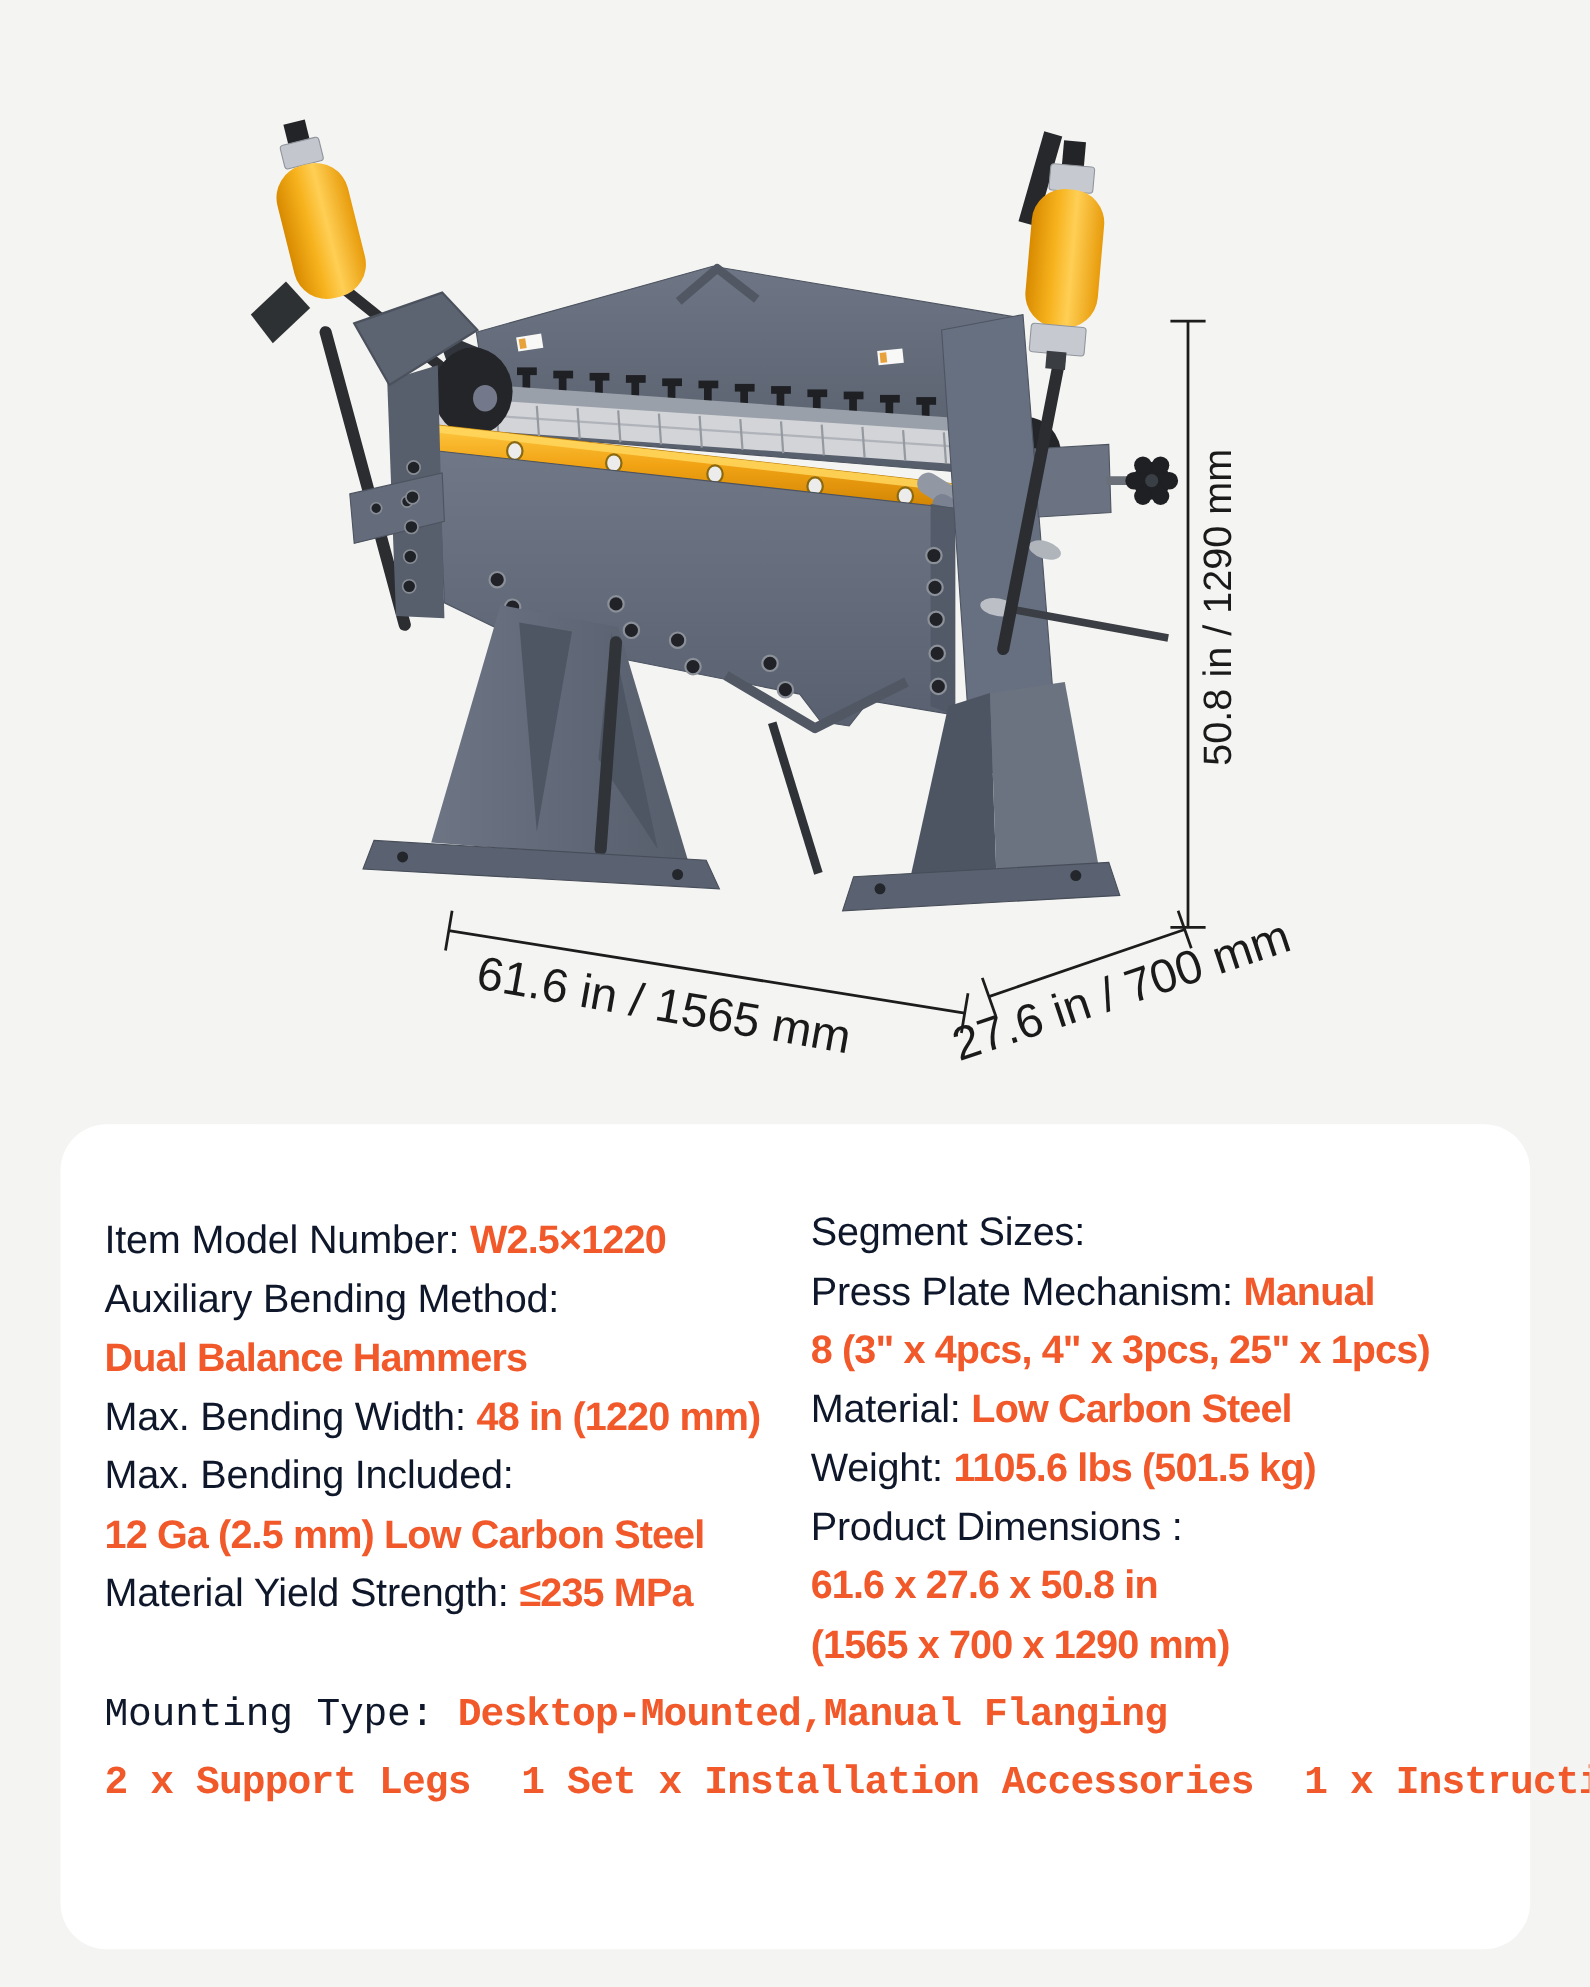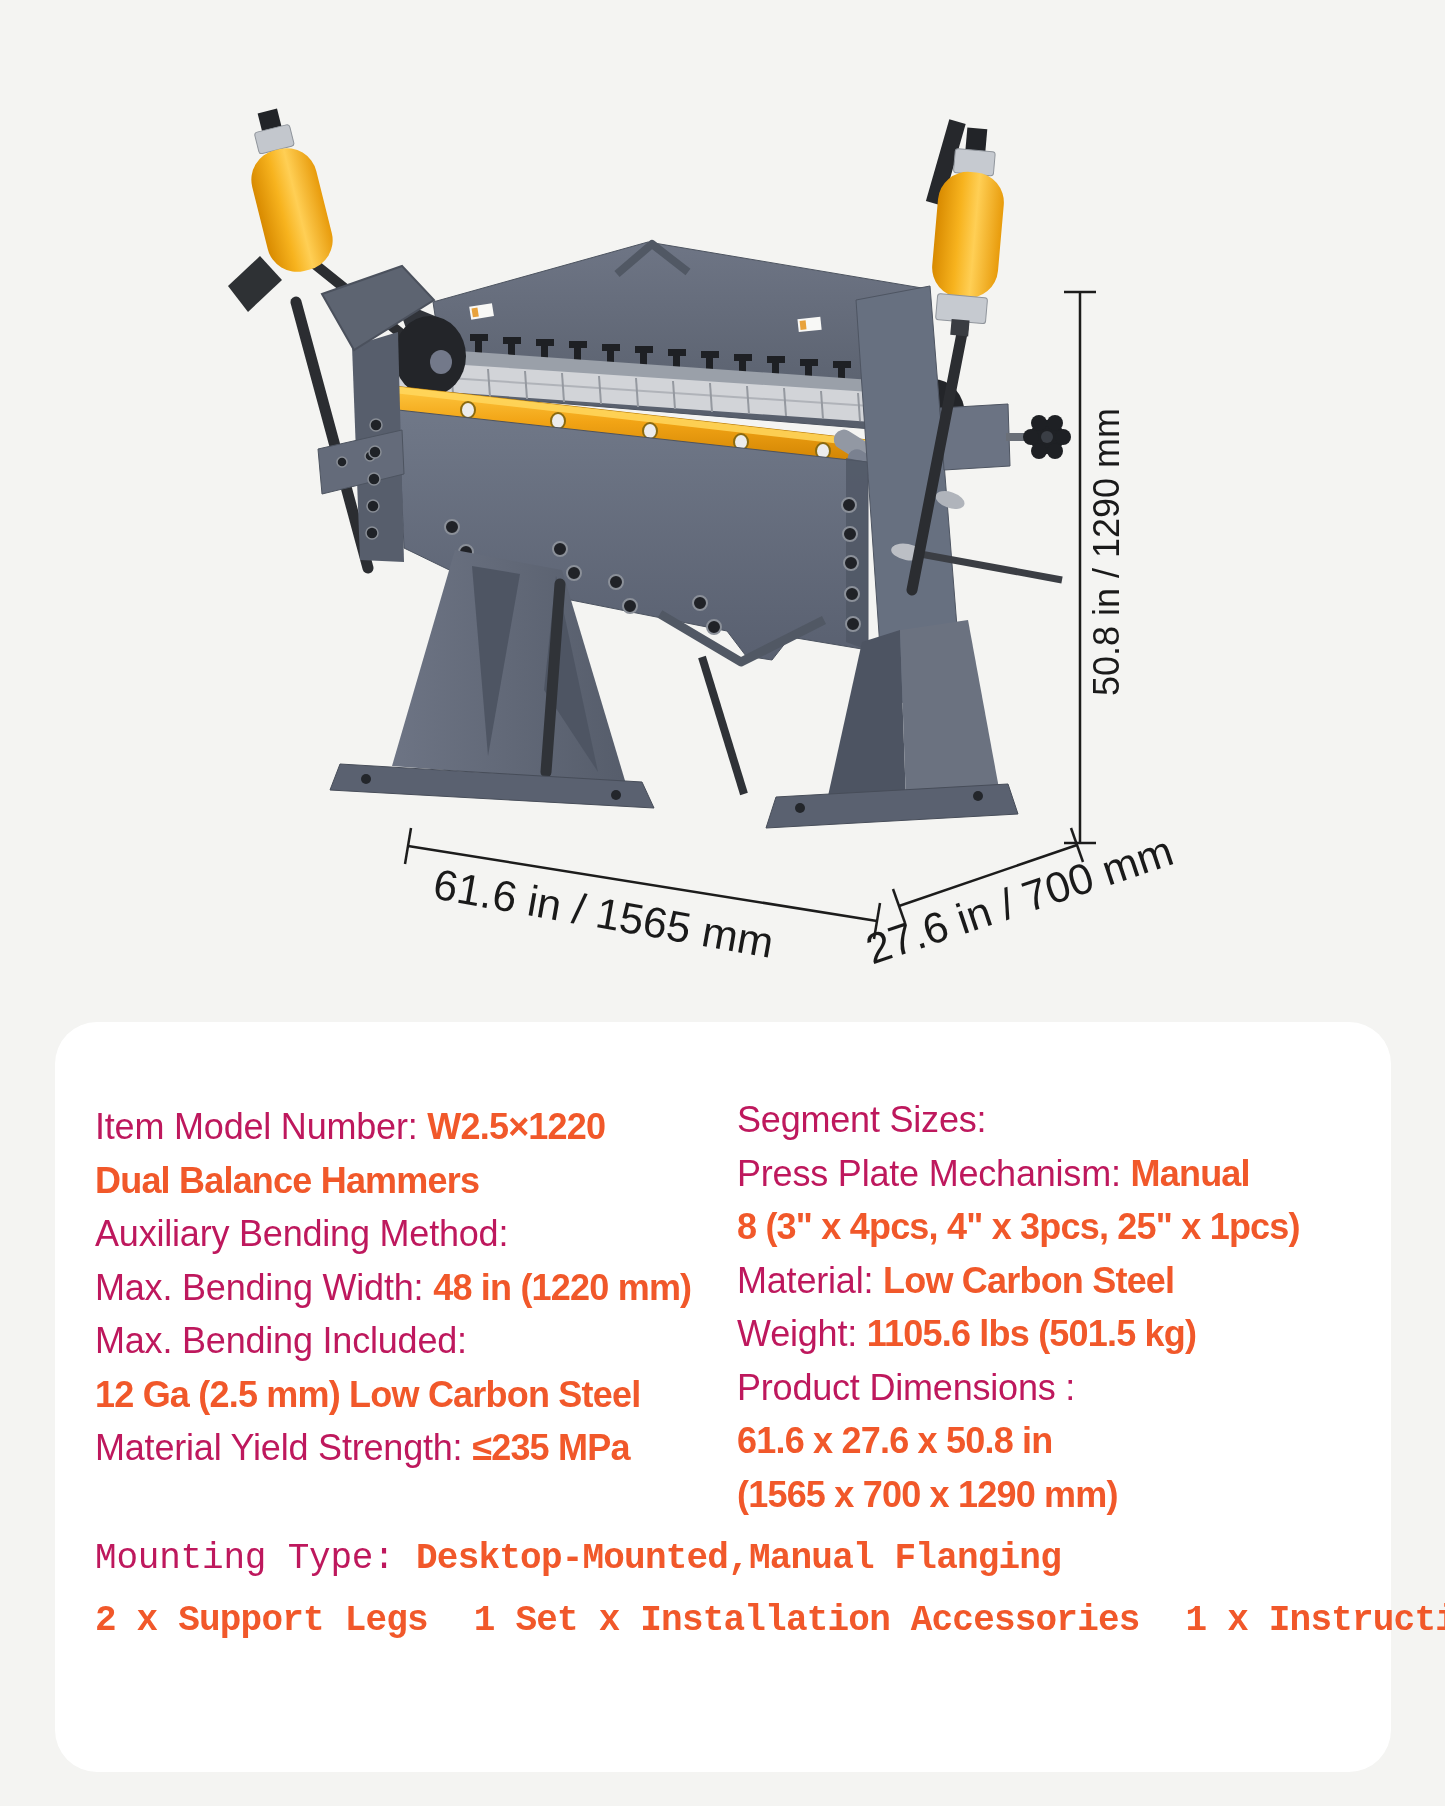--- a/index.html
+++ b/index.html
@@ -11,21 +11,21 @@
   #photo-area{position:absolute;left:0;top:0;width:1445px;height:1020px;}
   #spec-card{
     position:absolute;left:55px;top:1022px;width:1336px;height:750px;
     background:#ffffff;border-radius:42px;
   }
   .col{position:absolute;white-space:nowrap;}
   #spec-left{left:40px;top:78px;}
   #spec-right{left:682px;top:71px;}
   #spec-full{left:40px;top:510px;font-family:Liberation Mono, monospace;}
   .spec-line{height:53.5px;line-height:53.5px;font-size:36px;white-space:nowrap;}
-  .lbl{color:#be185d;letter-spacing:-0.2px;}
+  .lbl{color:#0f172a;letter-spacing:-0.2px;}
   .val{color:#f1582a;font-weight:700;letter-spacing:-0.8px;}
   #spec-full .spec-line{font-size:36px;letter-spacing:-0.9px;}
   #spec-full .spec-line:last-child{margin-top:8px;}
   .spec-line .item ~ .item{margin-left:46px;}
   svg text{font-family:"Liberation Sans", sans-serif;}
 </style>
 </head>
 <body>
 
 <div id="photo-area">
@@ -275,22 +275,22 @@
       <line x1="1071" y1="828" x2="1083" y2="862"></line>
       <text transform="translate(1024,914) rotate(-18.5)" text-anchor="middle" font-size="43" stroke="none">27.6 in / 700 mm</text>
     </g>
   </g>
 </svg>
 </div>
 
 <div id="spec-card">
   <div class="col" id="spec-left">
       <div class="spec-line"><span class="lbl">Item Model Number: </span><span class="val">W2.5×1220</span></div>
+      <div class="spec-line"><span class="lbl">Auxiliary Bending Method:</span></div>
       <div class="spec-line"><span class="val">Dual Balance Hammers</span></div>
-      <div class="spec-line"><span class="lbl">Auxiliary Bending Method:</span></div>
       <div class="spec-line"><span class="lbl">Max. Bending Width: </span><span class="val">48 in (1220 mm)</span></div>
       <div class="spec-line"><span class="lbl">Max. Bending Included:</span></div>
       <div class="spec-line"><span class="val">12 Ga (2.5 mm) Low Carbon Steel</span></div>
       <div class="spec-line"><span class="lbl">Material Yield Strength: </span><span class="val">≤235 MPa</span></div>
     </div>
   <div class="col" id="spec-right">
       <div class="spec-line"><span class="lbl">Segment Sizes:</span></div>
       <div class="spec-line"><span class="lbl">Press Plate Mechanism: </span><span class="val">Manual</span></div>
       <div class="spec-line"><span class="val">8 (3" x 4pcs, 4" x 3pcs, 25" x 1pcs)</span></div>
       <div class="spec-line"><span class="lbl">Material: </span><span class="val">Low Carbon Steel</span></div>

